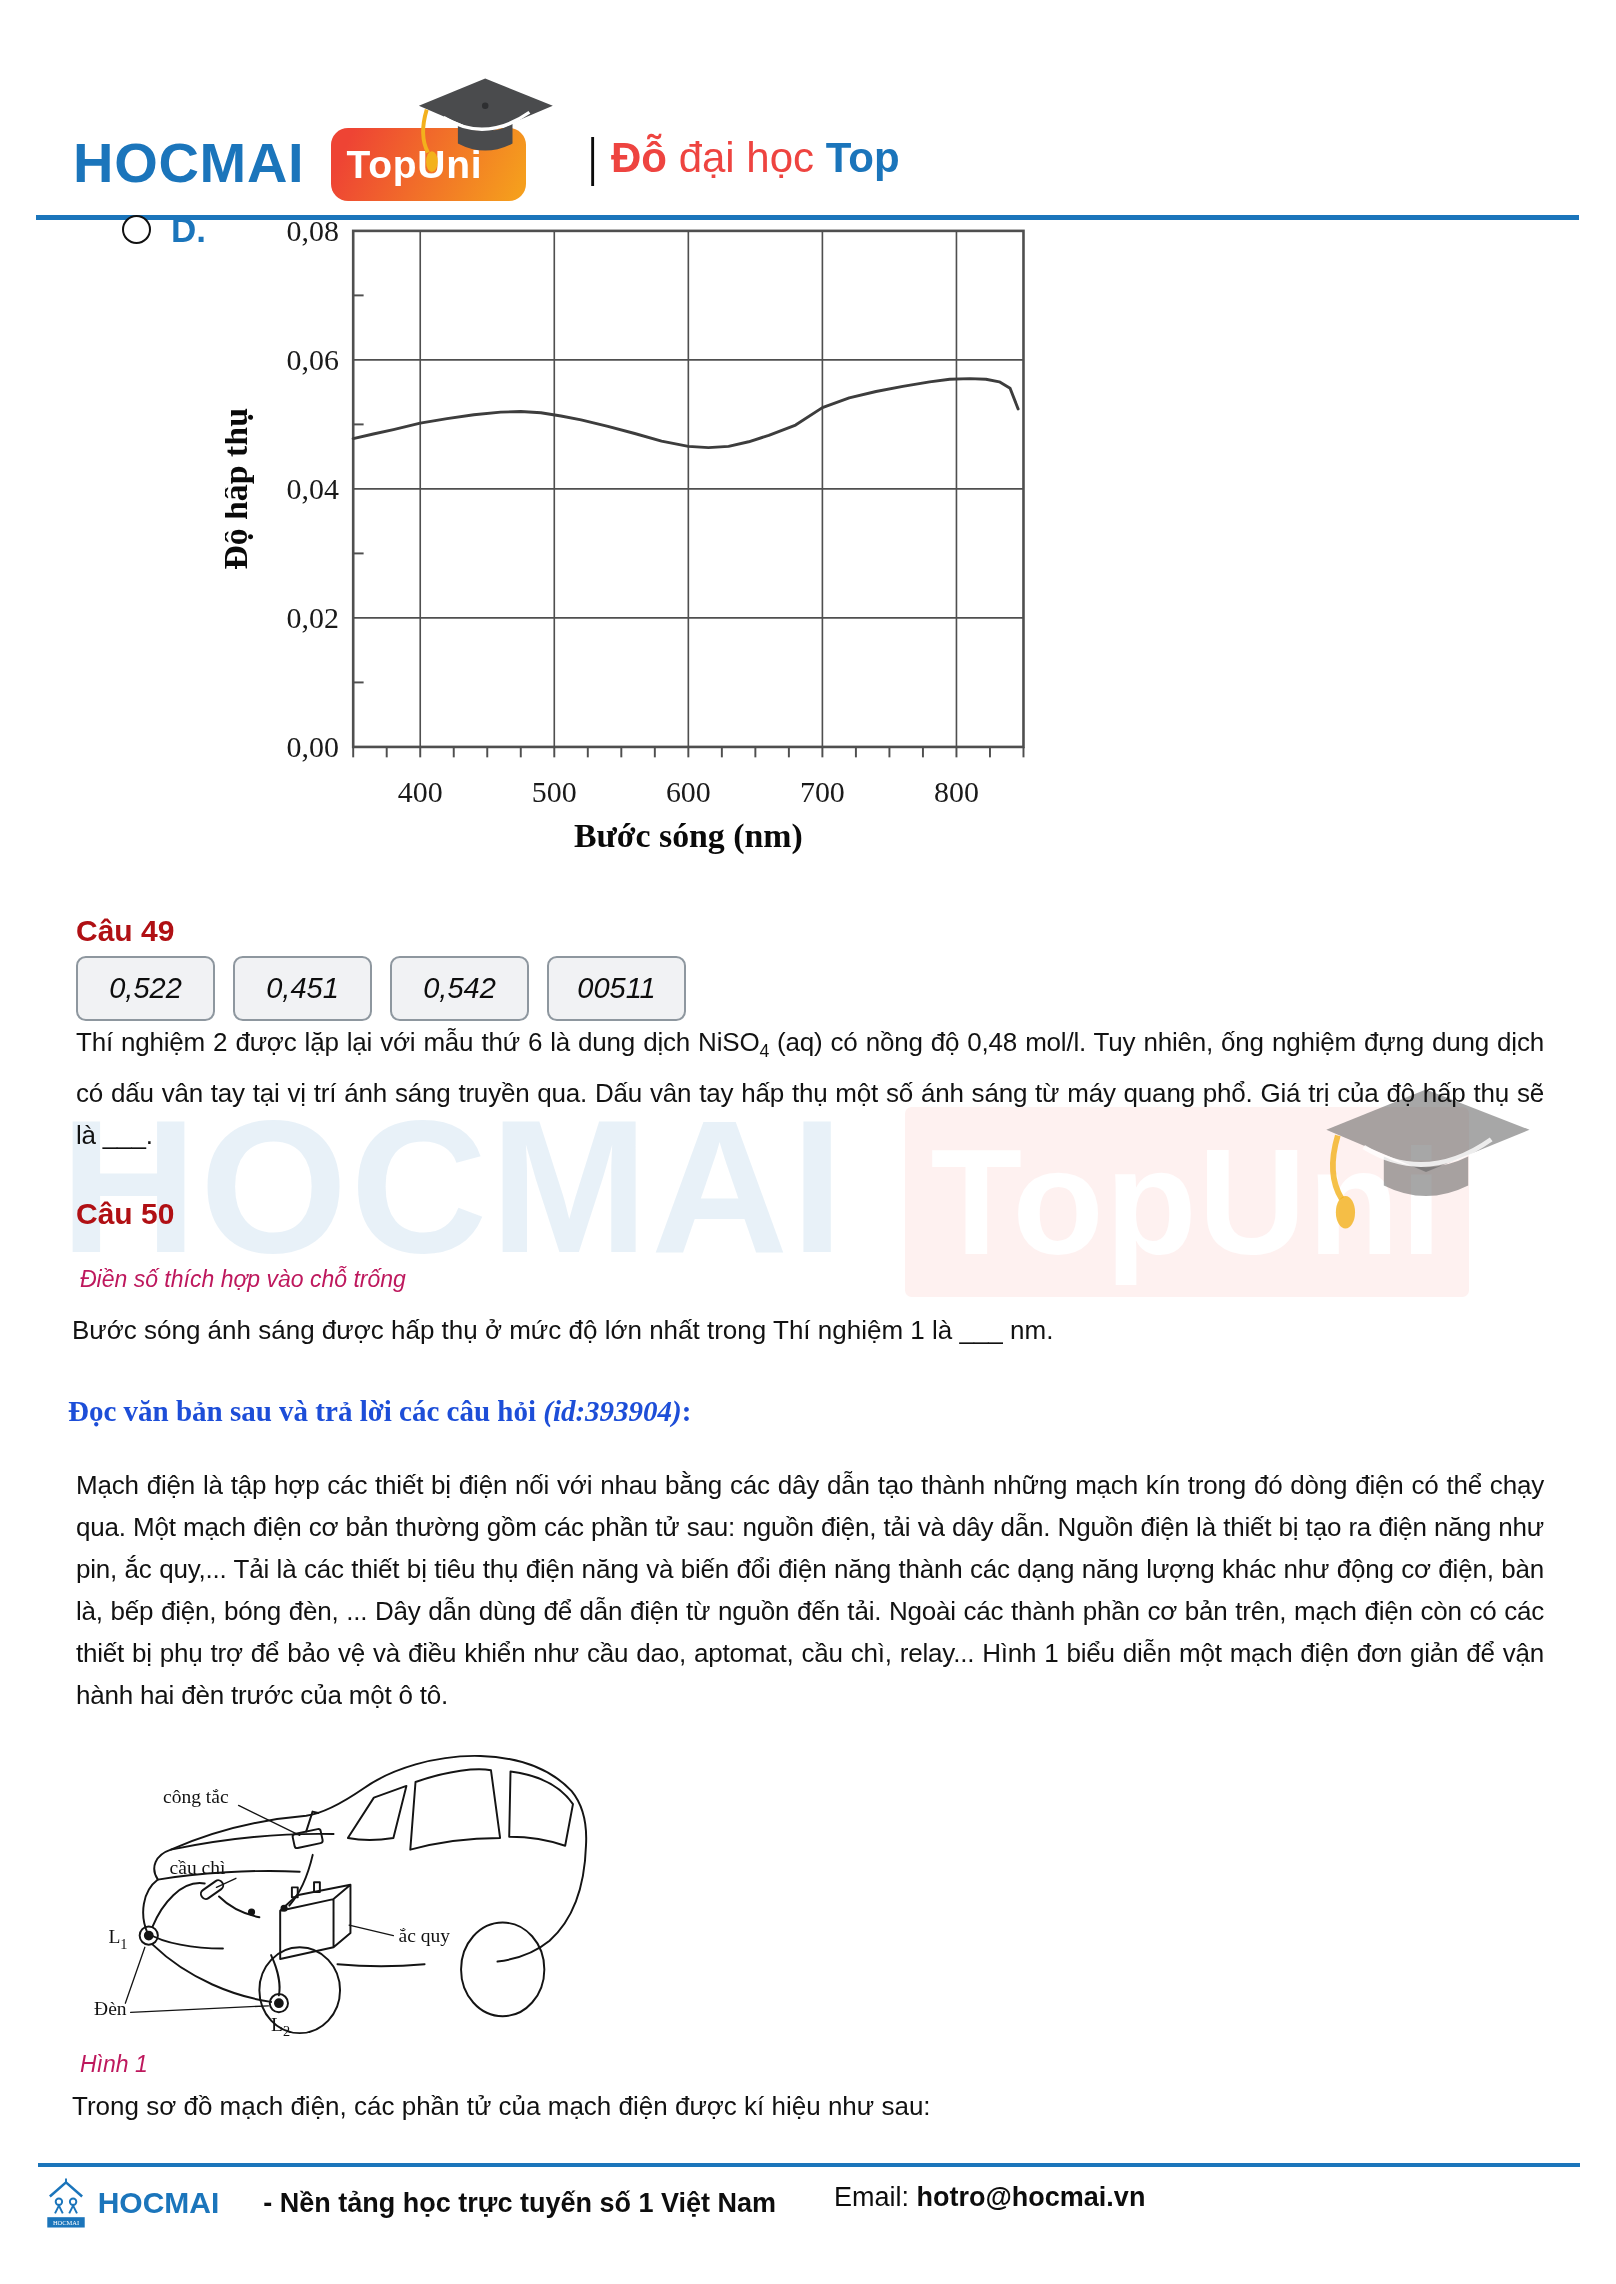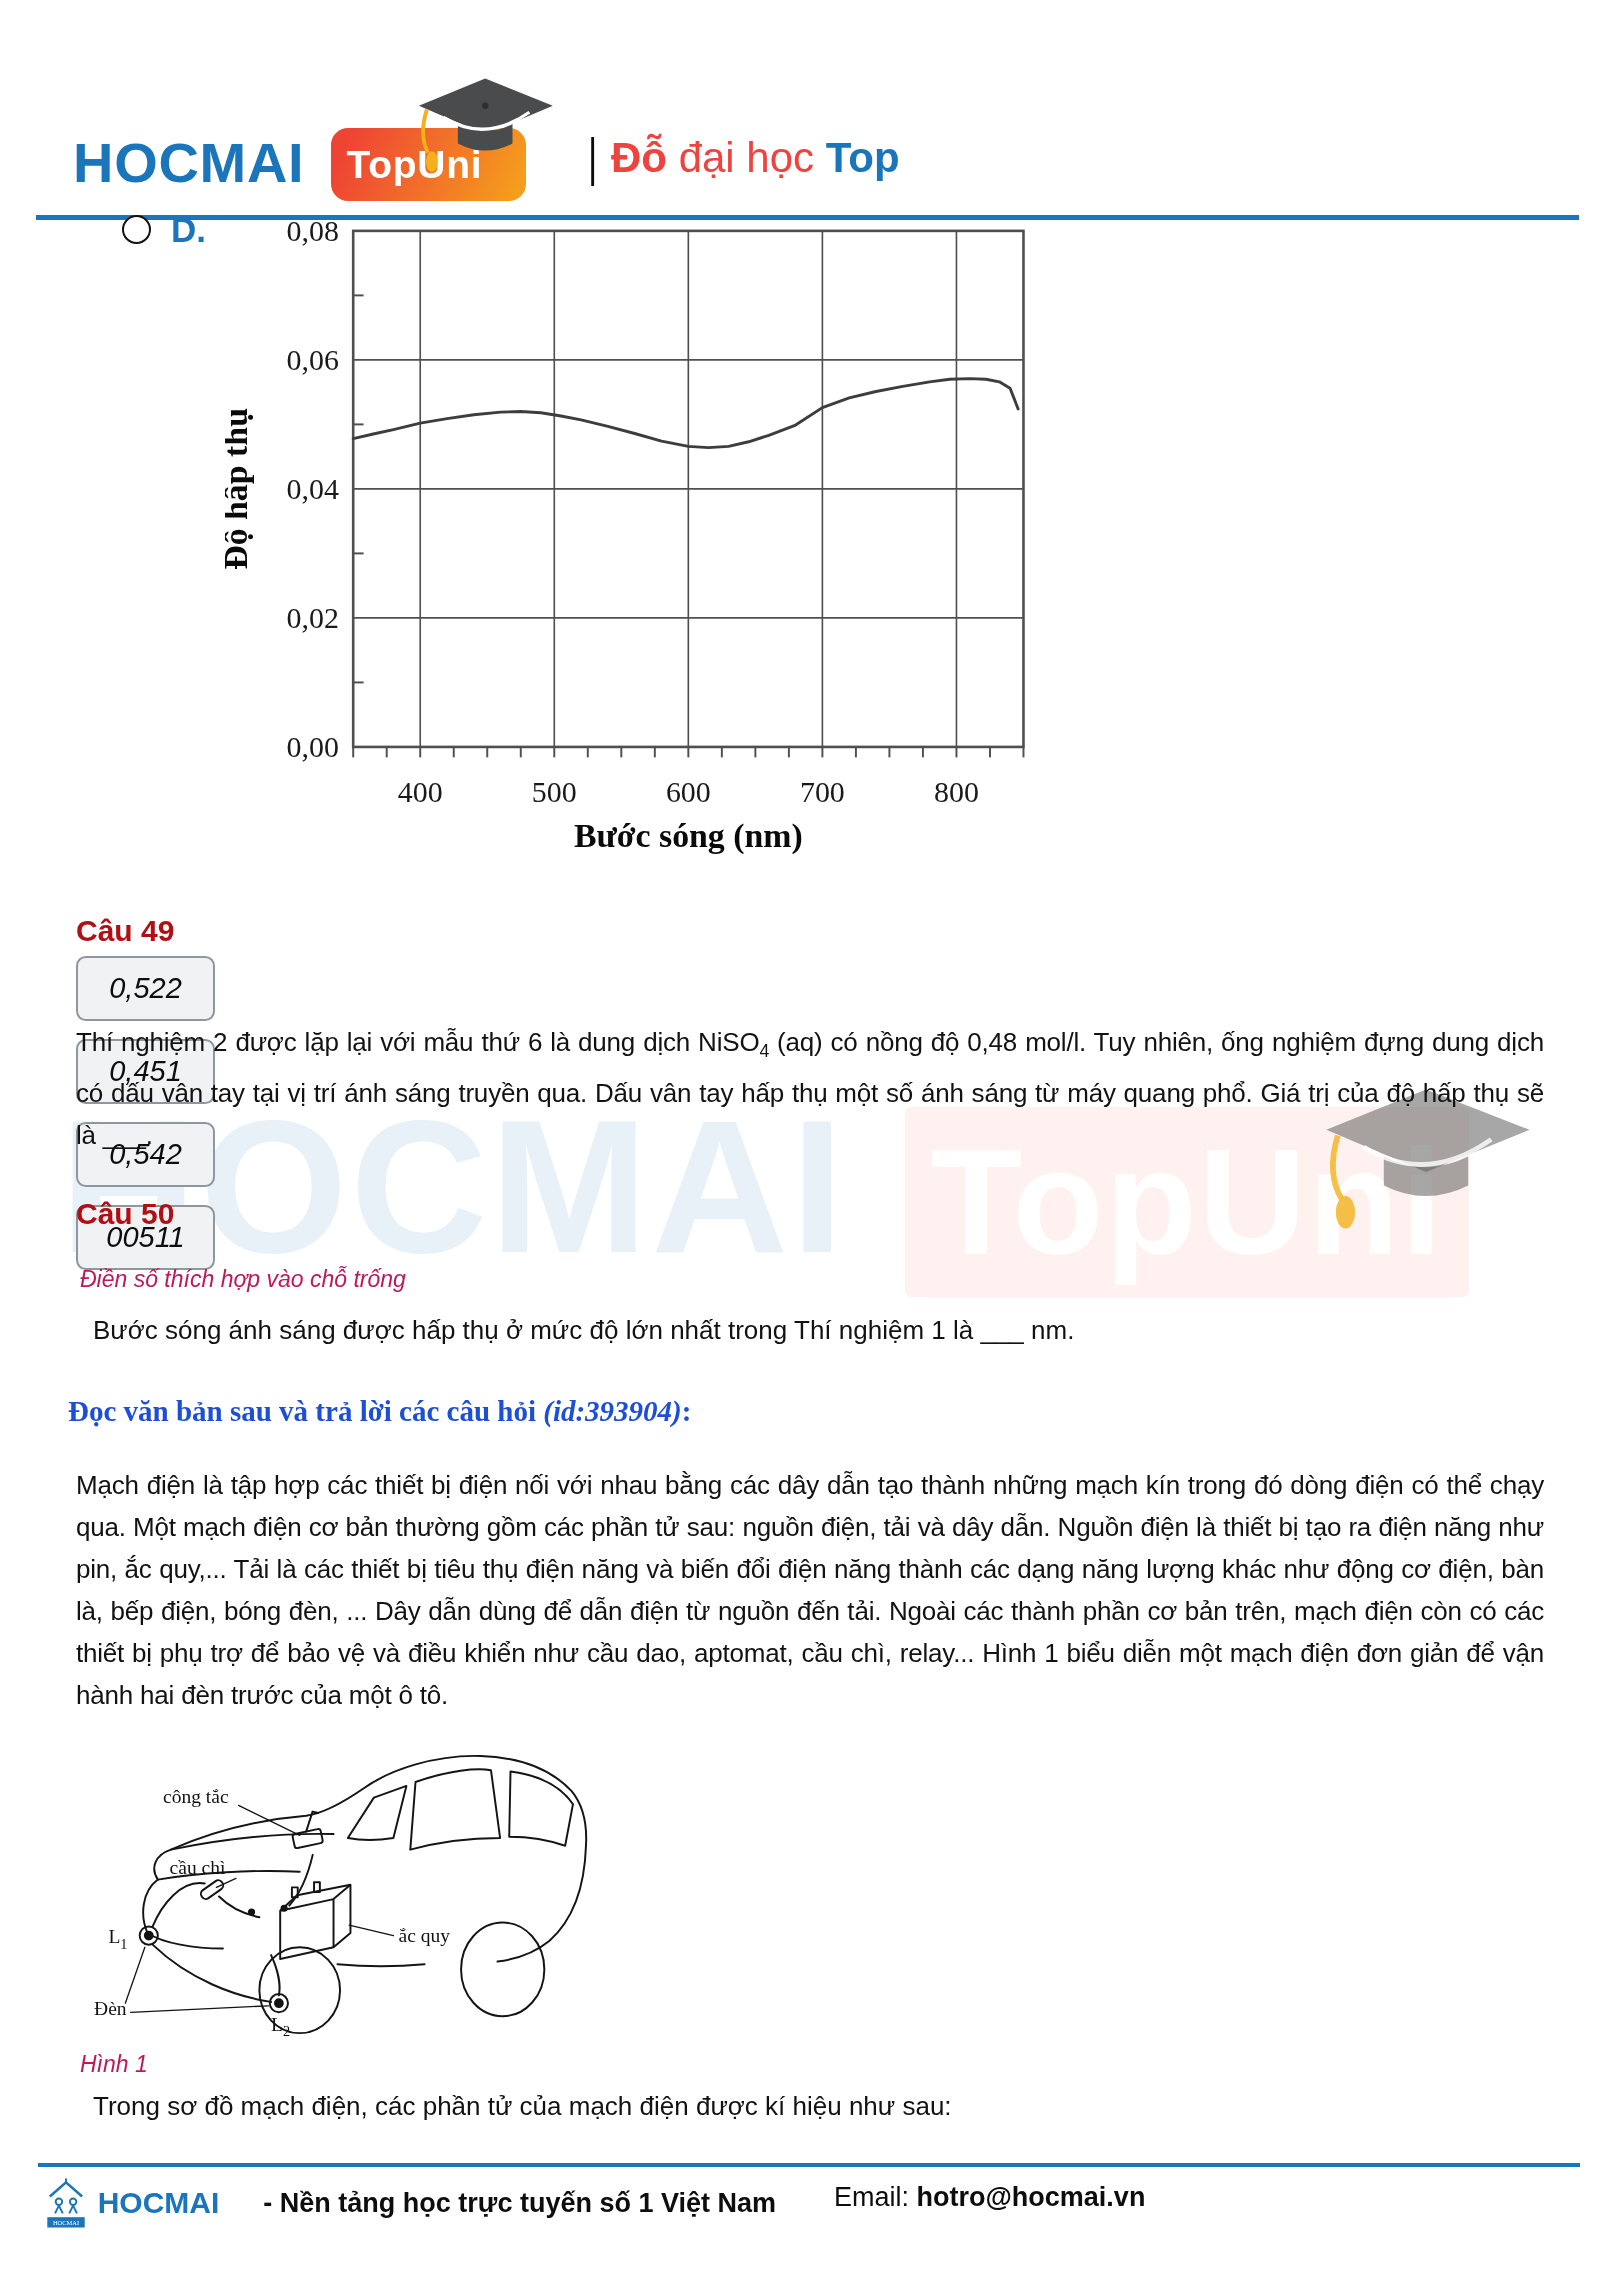--- a/index.html
+++ b/index.html
@@ -28,33 +28,33 @@
   .top-divider { position:absolute; left:36px; top:215px; width:1543px; height:4.6px; background:#1b75bb; }
   
   .radio {
     position:absolute; left:122px; top:215px; width:29px; height:29px;
     border:2.6px solid #111; border-radius:50%; background:#fff;
   }
   .opt-label { position:absolute; left:171px; top:210px; font-size:35px; font-weight:bold; color:#1b75bb; }
   .chart-wrap { position:absolute; left:225px; top:221px; width:859px; height:651px; }
   
   .q-title { position:absolute; left:76px; font-size:30px; font-weight:bold; color:#b01014; }
-  .ans-row { position:absolute; left:76px; top:956px; display:flex; gap:18px;flex-direction:column; }
+  .ans-row { position:absolute; left:76px; top:956px; display:flex; gap:18px; }
   .ans-box {
     width:139px; height:65px; background:#f1f2f4; border:2px solid #8e979f;
     border-radius:9.8px; display:flex; align-items:center; justify-content:center;
     font-size:29px; font-style:italic; color:#0d0d0d; cursor:pointer;
   }
   .para {
     position:absolute; left:76px; width:1468px; font-size:26px; line-height:42px;
     text-align:justify; letter-spacing:-0.2px; color:#121212;
   }
   .para sub { vertical-align:sub; font-size:0.68em; }
   .italic-line { position:absolute; left:80px; font-size:23px; font-style:italic; color:#be185d; }
-  .plain-line  { position:absolute; left:93px; font-size:26px; color:#121212; }
+  .plain-line  { position:absolute; left:72px; font-size:26px; color:#121212; }
   .read-head { position:absolute; left:68px; top:1395px; font-size:29px; font-weight:bold; color:#1d4ed8;font-family:Liberation Serif, serif; }
   .read-head .rid { font-style:italic; }
   
   .wm { position:absolute; z-index:0; }
   .wm-hocmai {
     left:60px; top:1089px; font-size:190px; font-weight:bold; line-height:195px;
     color:rgba(27,117,187,0.10); letter-spacing:2.6px;
   }
   .wm-topuni {
     left:905px; top:1107px; width:564px; height:190px; background:rgba(240,82,60,0.08);

